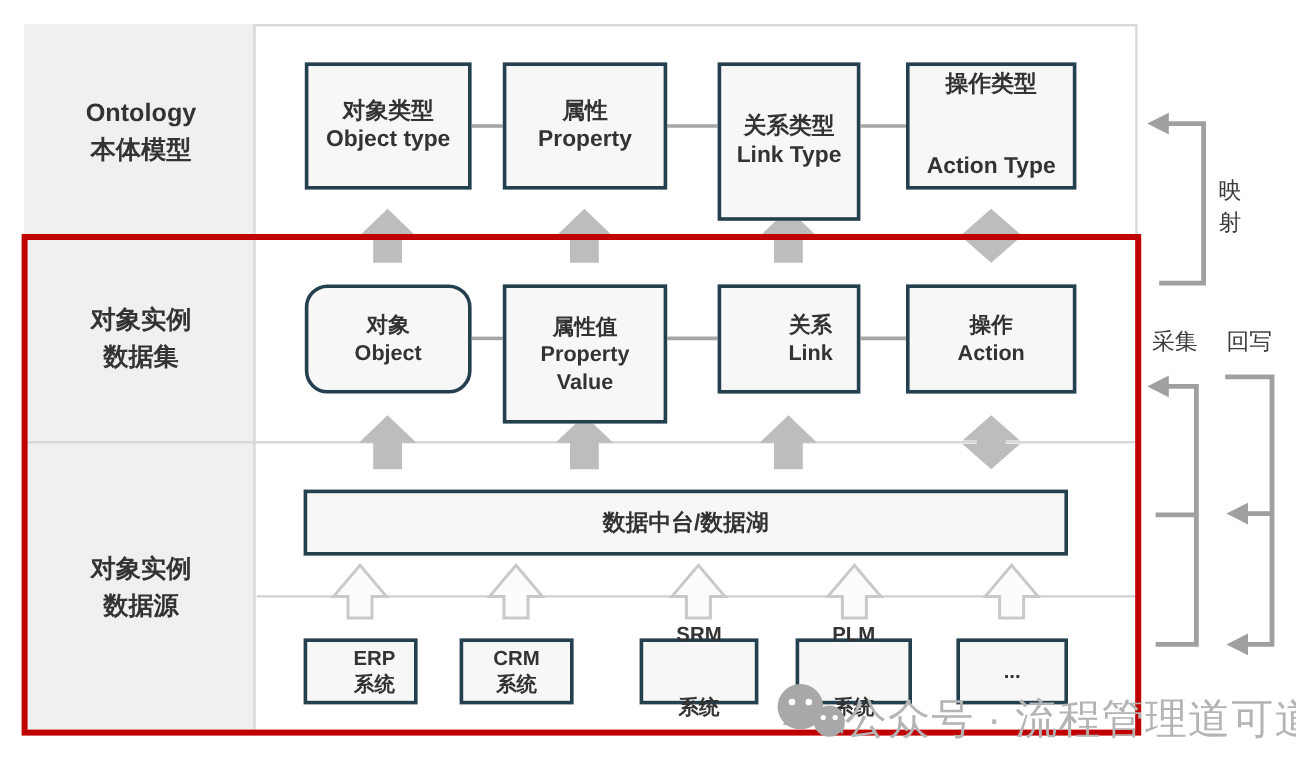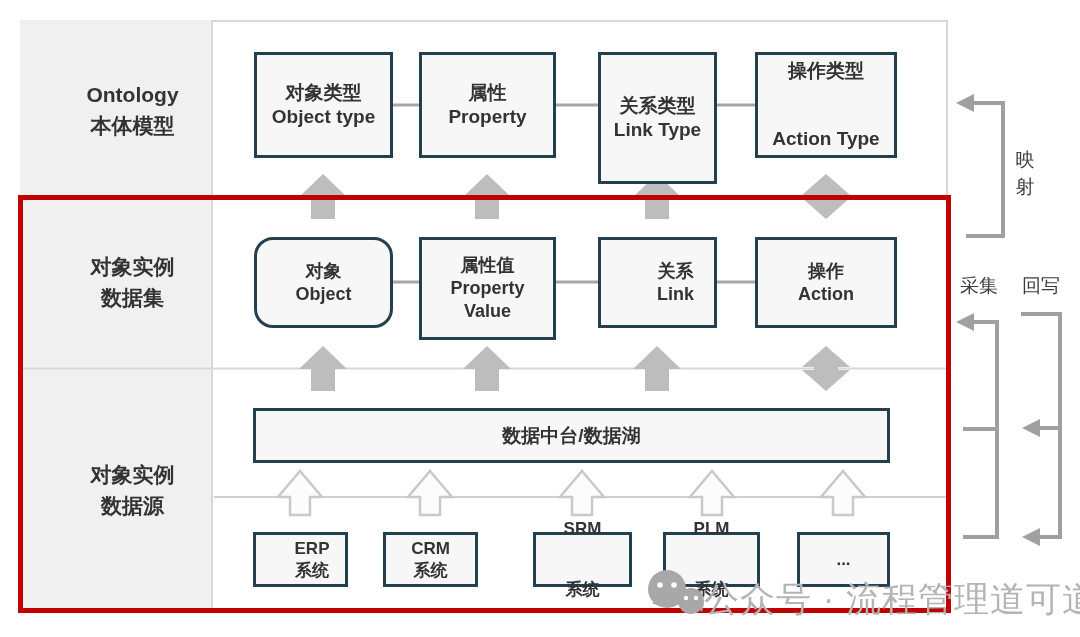--- a/index.html
+++ b/index.html
@@ -16,21 +16,21 @@
     --watermark-gray:#b4b4b4;
   }
   html,body{margin:0;padding:0;background:#ffffff;}
   #canvas{
     position:relative;width:1080px;height:637px;background:#ffffff;overflow:hidden;
     font-family:"Liberation Sans","DejaVu Sans",sans-serif;color:var(--text-dark);
   }
   .abs{position:absolute;box-sizing:border-box;}
   .outer-box{left:20px;top:20px;width:928px;height:592px;border:2px solid var(--divider);background:#ffffff;z-index:0;}
   .left-col{left:20px;top:20px;width:193px;height:592px;background:var(--column-fill);border-right:2px solid var(--divider);z-index:0;}
-  .row-label{left:40px;width:185px;text-align:center;font-weight:bold;font-size:21px;line-height:31px;z-index:2;}
+  .row-label{left:25px;width:185px;text-align:center;font-weight:bold;font-size:21px;line-height:31px;z-index:2;}
   .row-label span{display:block;}
   svg.layer{position:absolute;left:0;top:0;z-index:1;pointer-events:none;}
   .node{
     border:3px solid var(--box-border);background:var(--box-fill);
     display:flex;flex-direction:column;align-items:center;justify-content:center;
     text-align:center;font-weight:bold;z-index:2;
   }
   .node span{display:block;}
   .node-top{font-size:19px;line-height:24px;}
   .node-mid{font-size:18px;line-height:23px;}
@@ -140,21 +140,21 @@
   </div>
   <div class="abs node node-top" style="left:755px;top:52px;width:142px;height:106px;gap:44px;">
     <span>操作类型</span>
     <span>Action Type</span>
   </div>
 
   <div class="abs node node-mid" style="left:254px;top:237px;width:139px;height:91px;border-radius:19px;">
     <span>对象</span>
     <span>Object</span>
   </div>
-  <div class="abs node node-mid" style="left:419px;top:237px;width:137px;height:103px;">
+  <div class="abs node node-mid" style="left:419px;top:237px;width:137px;height:116px;">
     <span>属性值</span>
     <span>Property</span>
     <span>Value</span>
   </div>
   <div class="abs node node-mid" style="left:598px;top:237px;width:119px;height:91px;padding-left:36px;">
     <span>关系</span>
     <span>Link</span>
   </div>
   <div class="abs node node-mid" style="left:755px;top:237px;width:142px;height:91px;">
     <span>操作</span>

